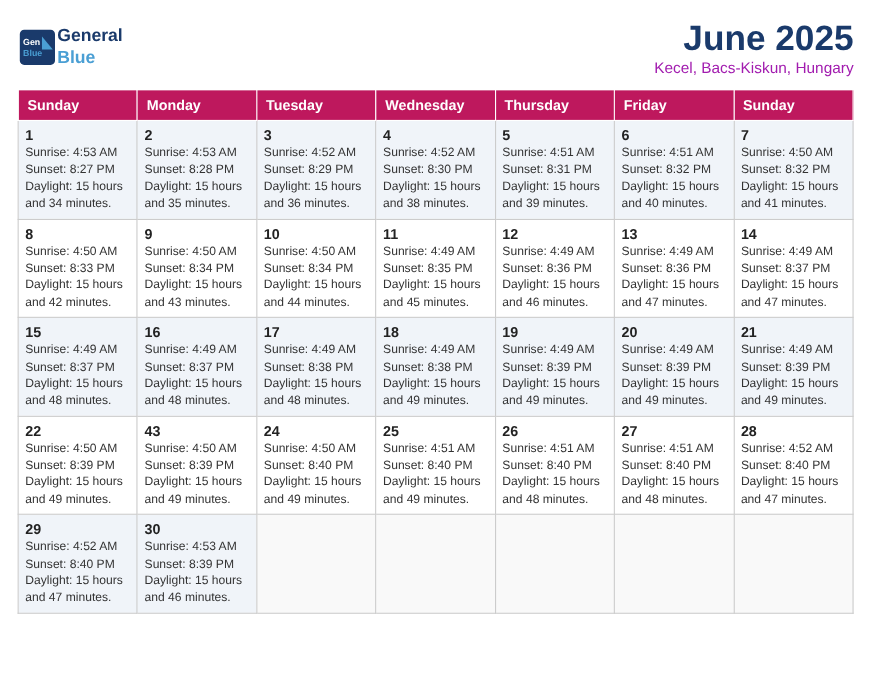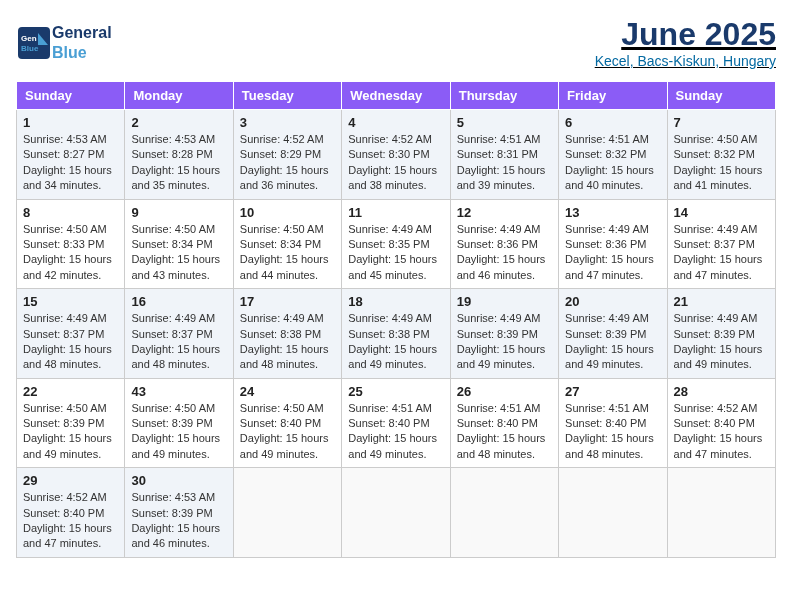--- a/index.html
+++ b/index.html
@@ -15,38 +15,37 @@
       justify-content: space-between;
       align-items: center;
       margin-bottom: 12px;
     }
     .logo {
       display: flex;
       align-items: center;
     }
     .title-area {
       text-align: right;
-      text-decoration: underline;
     }
     .month-title {
       font-size: 32px;
       font-weight: bold;
       color: #1a3a6b;
     }
     .location {
       font-size: 14px;
-      color: #0369a1;
+      color: #a21caf;
     }
     .calendar {
       width: 100%;
       border-collapse: collapse;
       font-size: 11px;
     }
     .calendar th {
-      background-color: #8b5cf6;
+      background-color: #be185d;
       color: #fff;
       text-align: left;
       padding: 6px 8px;
       font-size: 13px;
       font-weight: bold;
       border: 1px solid #fff;
     }
     .calendar td {
       vertical-align: top;
       border: 1px solid #ccc;

